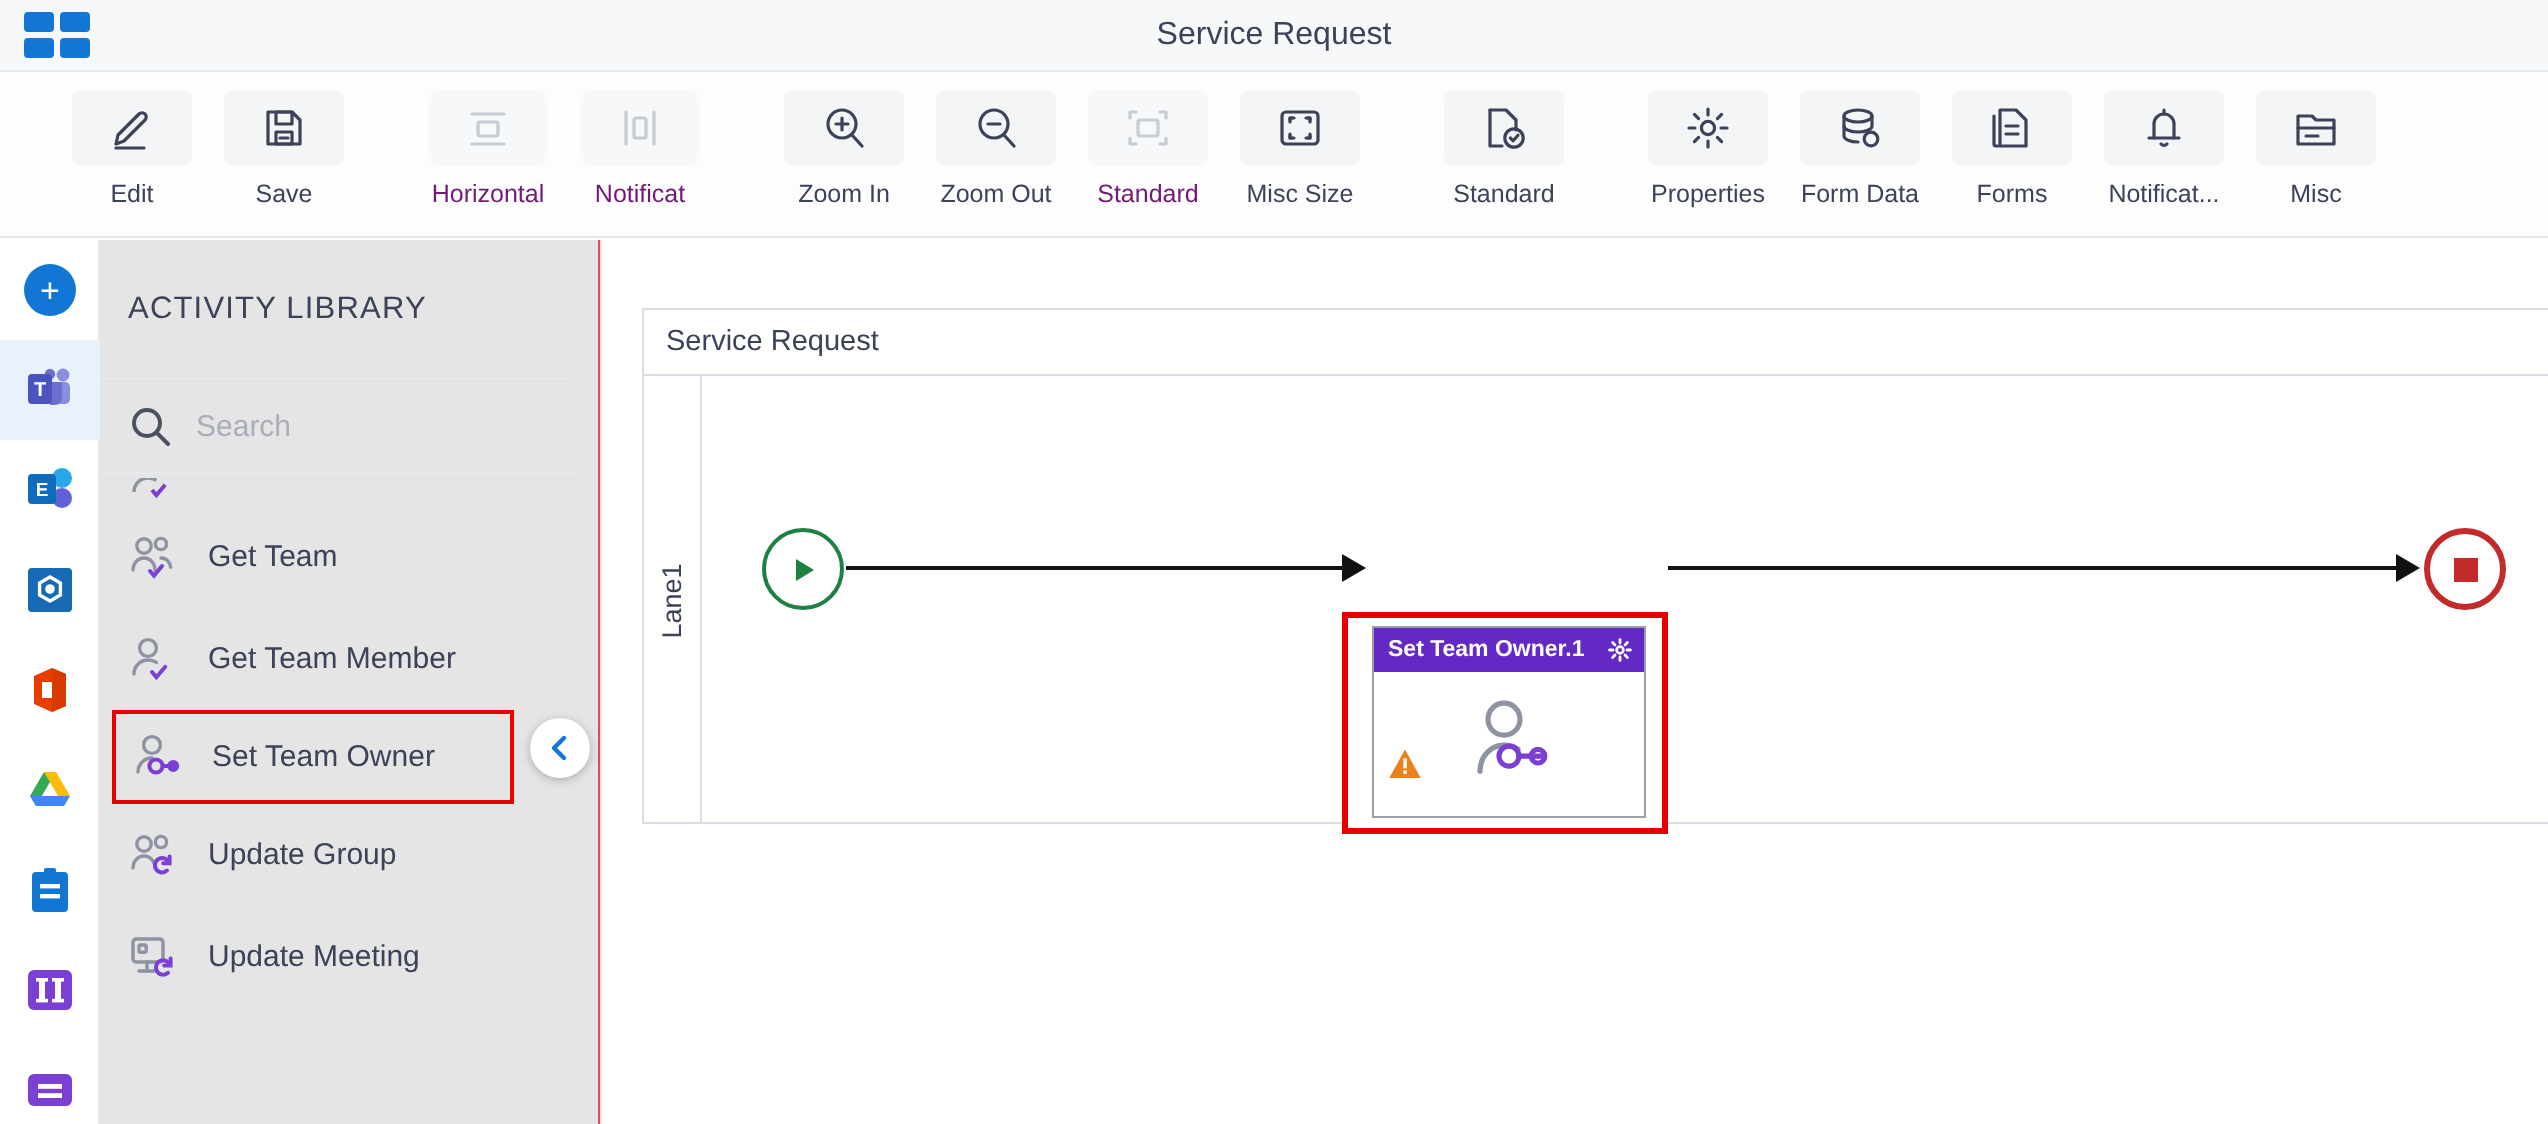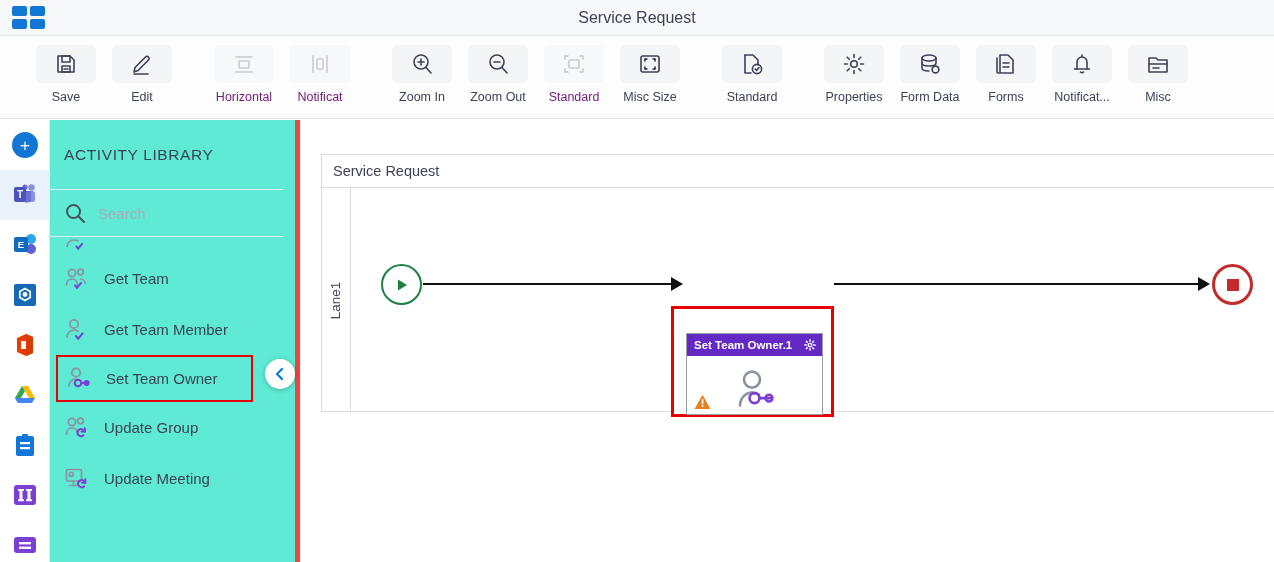--- a/index.html
+++ b/index.html
@@ -81,22 +81,22 @@
     width: 26px; height: 26px; border-radius: 50%;
     background: #1277d4; color: #fff;
     display: flex; align-items: center; justify-content: center;
     font-size: 17px; line-height: 1;
   }
 
   
   .lib {
     position: absolute; left: 50px; top: 120px;
     width: 250px; height: 442px;
-    background: #5eead4;
-    border-right: 5px solid #ef4444;
+    background: #e5e5e5;
+    border-right: 1px solid #ef4444;
     overflow: hidden;
   }
   .lib-head {
     height: 70px; display: flex; align-items: center;
     padding: 0 0 0 14px;
     font-size: 15.5px; letter-spacing: .6px; color: #3c4257;
     border-bottom: 1px solid #e6e9ee;
     margin: 0 12px 0 0;
   }
   .lib-search {
@@ -177,22 +177,22 @@
     display: flex; align-items: center; justify-content: center;
   }
   .node-end i { width: 12px; height: 12px; background: #c32b2b; display: block; }
 
   .task-sel {
     position: absolute; left: 320px; top: 118px;
     width: 163px; height: 111px;
     border: 3px solid #e60000; background: #fff;
   }
   .task {
-    position: absolute; left: 12px; top: 24px;
-    width: 137px; height: 82px;
+    position: absolute; left: 12px; top: 4px;
+    width: 137px; height: 96px;
     border: 1px solid #9aa0a8; background: #fff;
   }
   .task-title {
     height: 22px; background: #6429c4; color: #fff;
     font-size: 11.5px; font-weight: bold;
     display: flex; align-items: center; justify-content: space-between;
     padding: 0 6px 0 7px;
   }
   .task-body { position: relative; height: 62px; }
   .task-warn { position: absolute; left: 7px; bottom: 8px; }
@@ -217,36 +217,36 @@
       <i></i>
   </div>
   <div class="app-title">Service Request</div>
 </div>
 
 <div class="toolbar" id="toolbar">
     <div class="tb-group">
       <div class="tb-item">
         <div class="tb-icon">
           <svg width="24" height="24" viewBox="0 0 24 24" fill="none" stroke="currentColor" stroke-width="1.6" stroke-linecap="round" stroke-linejoin="round">
+            <path d="M5 15.5L15.5 5a2.1 2.1 0 0 1 3 3L8 18.5 4 20z"></path>
+            <line x1="4" y1="22" x2="18" y2="22"></line>
+          </svg>
+        </div>
+        <div class="tb-label">Edit</div>
+      </div>
+      <div class="tb-item">
+        <div class="tb-icon">
+          <svg width="24" height="24" viewBox="0 0 24 24" fill="none" stroke="currentColor" stroke-width="1.6" stroke-linecap="round" stroke-linejoin="round">
             <path d="M4 4h12l4 4v12H4z"></path>
             <rect x="8" y="4" width="8" height="6"></rect>
             <rect x="8" y="14" width="8" height="6"></rect>
             <line x1="10" y1="17" x2="14" y2="17"></line>
           </svg>
         </div>
         <div class="tb-label">Save</div>
-      </div>
-      <div class="tb-item">
-        <div class="tb-icon">
-          <svg width="24" height="24" viewBox="0 0 24 24" fill="none" stroke="currentColor" stroke-width="1.6" stroke-linecap="round" stroke-linejoin="round">
-            <path d="M5 15.5L15.5 5a2.1 2.1 0 0 1 3 3L8 18.5 4 20z"></path>
-            <line x1="4" y1="22" x2="18" y2="22"></line>
-          </svg>
-        </div>
-        <div class="tb-label">Edit</div>
       </div>
     </div>
     <div class="tb-sep"></div>
     <div class="tb-group">
       <div class="tb-item disabled">
         <div class="tb-icon">
           <svg width="24" height="24" viewBox="0 0 24 24" fill="none" stroke="currentColor" stroke-width="1.6" stroke-linecap="round" stroke-linejoin="round">
             <line x1="4" y1="5" x2="20" y2="5"></line>
             <rect x="7" y="9" width="10" height="7" rx="1"></rect>
             <line x1="4" y1="20" x2="20" y2="20"></line>

